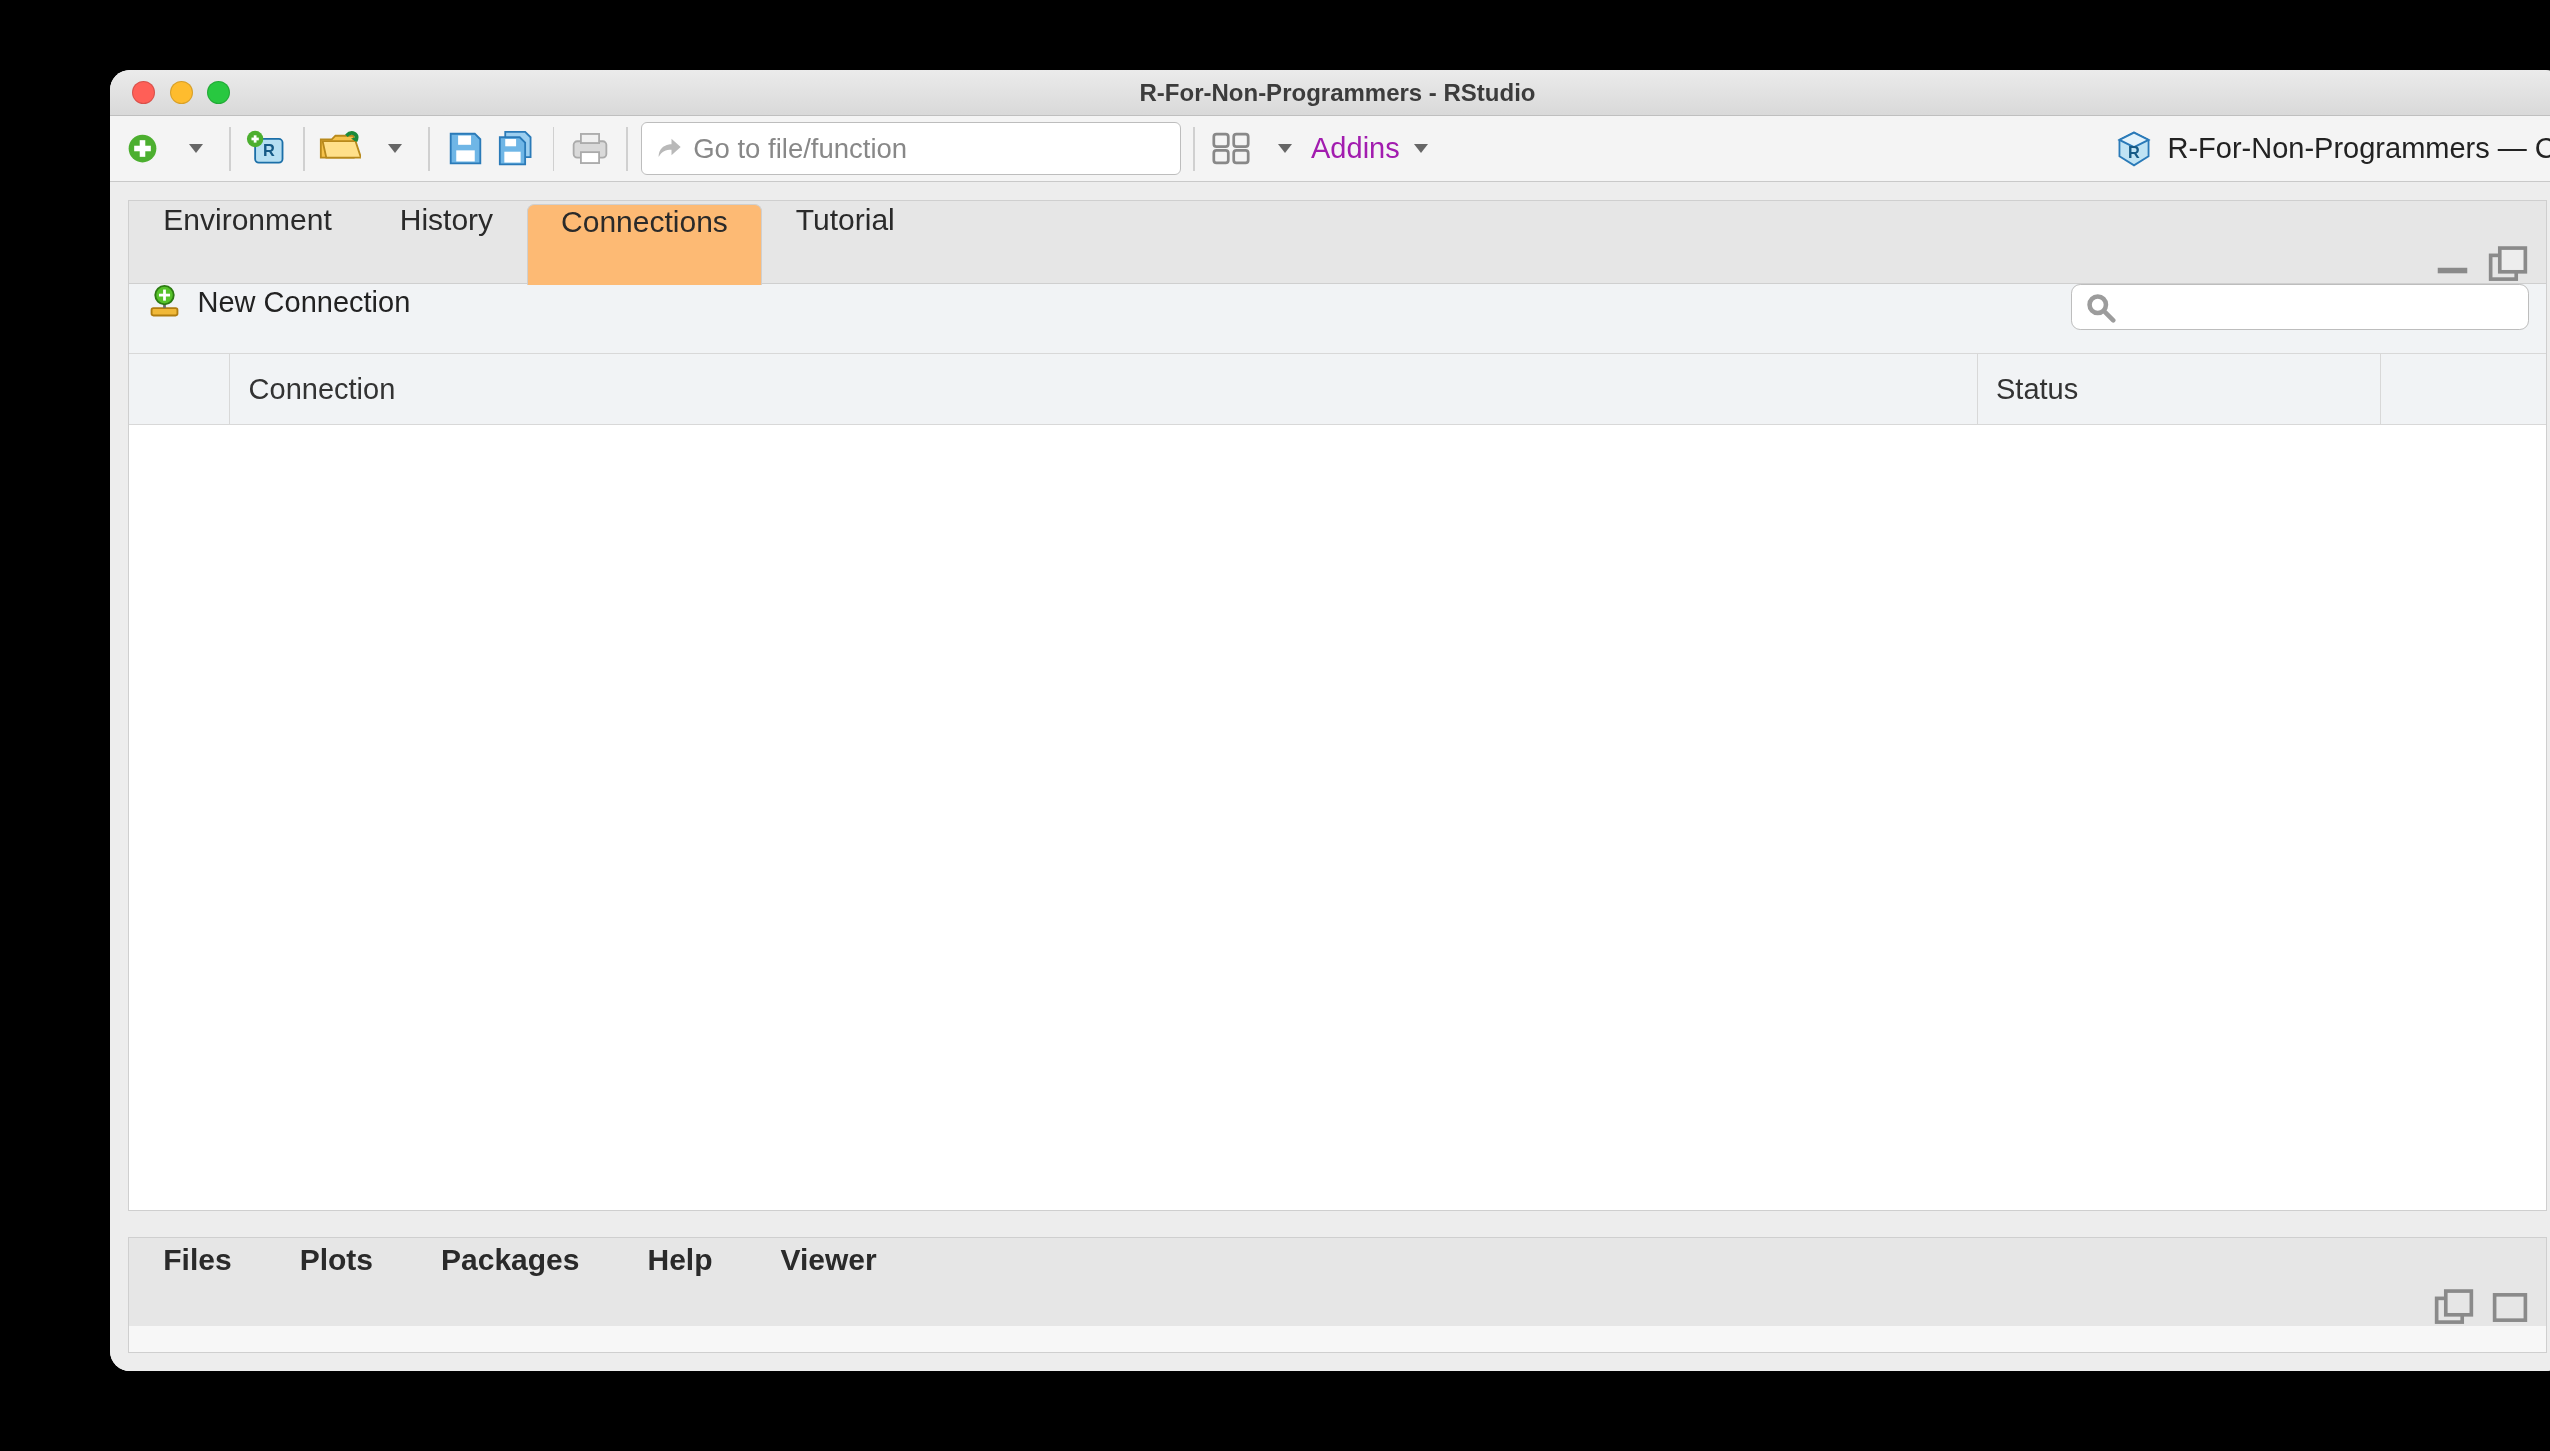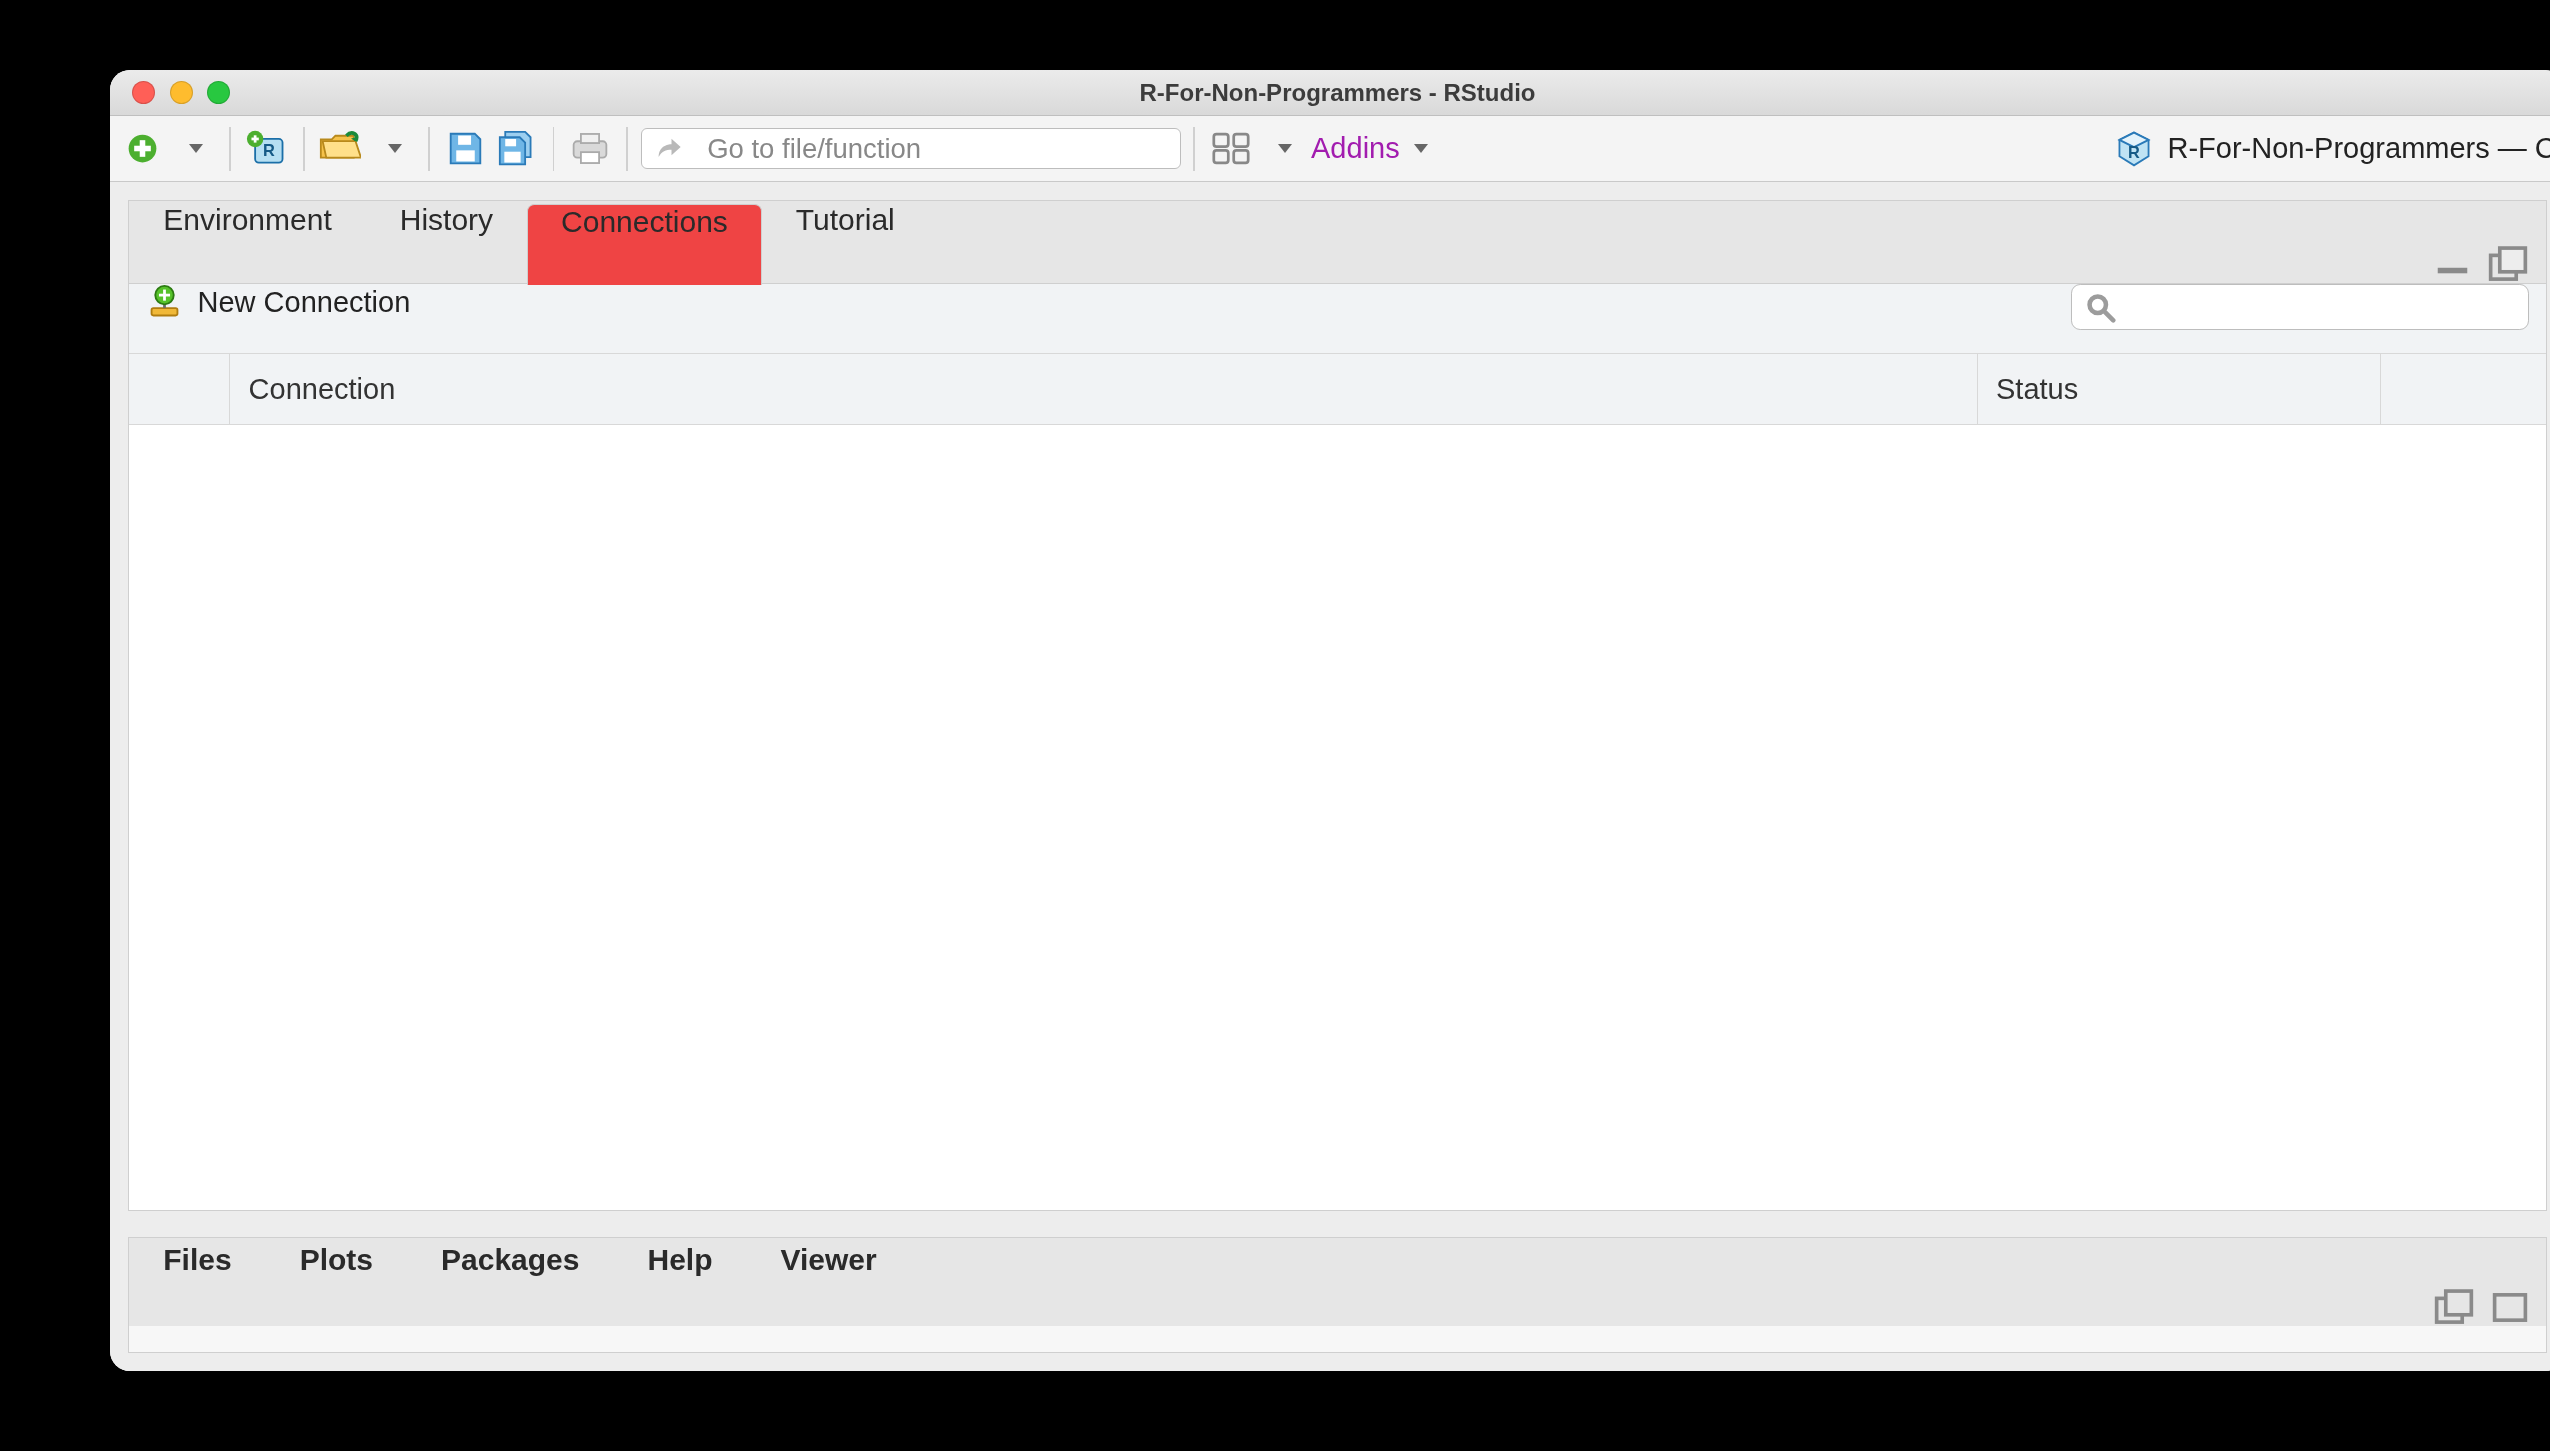--- a/index.html
+++ b/index.html
@@ -53,23 +53,23 @@
     font-size: 29px;
     color: #333;
     overflow: hidden;
     white-space: nowrap;
   }
   .sep { width: 1.8px; height: 44px; background: #d0d0d0; margin: 0 7.3px; }
   .tb-btn { display: inline-flex; align-items: center; justify-content: center; min-width: 46px; height: 46px; }
   .caret-down { width: 0; height: 0; border-left: 7.3px solid transparent; border-right: 7.3px solid transparent; border-top: 9.2px solid #666; margin-left: 5.5px; }
   .searchbox {
     display: flex; align-items: center;
-    width: 540px; height: 41px;
+    width: 540px; height: 53px;
     background: #fff; border: 1.8px solid #bdbdbd; border-radius: 6px;
-    padding: 0 13px; gap: 25px; color: #888;
+    padding: 0 13px; gap: 11px; color: #888;
   }
   .searchbox svg { flex: 0 0 auto; }
   .searchbox span { font-size: 27.5px; }
   .addins { font-size: 29px; color: #a21caf; display: flex; align-items: center; gap: 9.2px; }
   .proj { font-size: 29px; color: #222; display: flex; align-items: center; gap: 13px; }
 
   
   .content {
     flex: 1;
     background: #ededed;
@@ -96,21 +96,21 @@
     height: 81px;
     padding: 0 33px;
     display: flex; 
     font-size: 30px; color: #2a2a2a;
     background: #e6e6e6;
     border: 1.8px solid transparent;
     border-bottom: none;
     cursor: default;
   }
   .tab.active {
-    background: #ef4444;
+    background: #fdba74;
     border-color: #cfcfcf;
     border-top-left-radius: 7.3px;
     border-top-right-radius: 7.3px;
     position: relative;
     top: 1.8px;
     font-weight: 500;
   }
   .tab-spacer { flex: 1; }
   .tab-actions { display: flex; align-items: center; gap: 16.5px; padding-right: 16.5px; }
   .tab-actions svg { display: block; }

